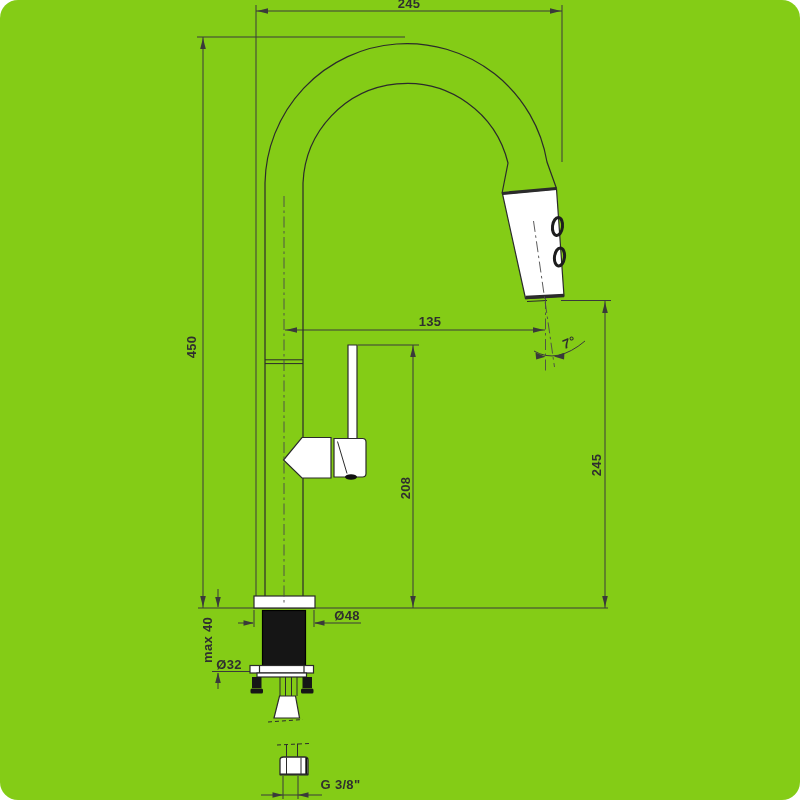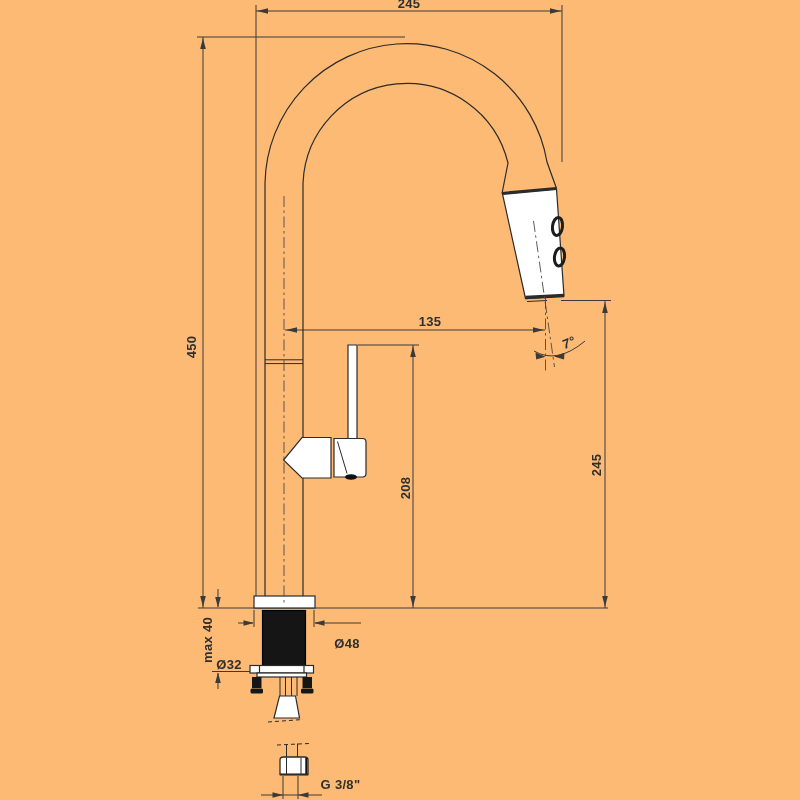--- a/index.html
+++ b/index.html
@@ -1,17 +1,17 @@
 <!DOCTYPE html>
 <html><head>
 <meta charset="utf-8">
 <style>
   html,body{margin:0;padding:0;background:#fff;}
-  .canvas{position:relative;width:800px;height:800px;background:#fdba74;overflow:hidden;
-          font-family:"Liberation Sans", sans-serif;}
+  .canvas{position:relative;width:800px;height:800px;background:#84cc16;overflow:hidden;
+          font-family:"Liberation Sans", sans-serif;border-radius:18px;}
   .canvas svg{position:absolute;left:0;top:0;}
   .dimlabel{position:absolute;font-size:13px;font-weight:bold;color:#2f2f2f;
             letter-spacing:0.3px;text-align:center;line-height:14px;height:14px;white-space:nowrap;}
   .rot{transform:rotate(-90deg);transform-origin:50% 50%;}
   .tilt{transform:rotate(-24deg);transform-origin:50% 50%;font-style:italic;}
 </style>
 </head>
 <body>
 
 <div class="canvas">
@@ -146,16 +146,16 @@
   <div class="dimlabel rot" style="left:376px;top:481px;width:60px;">208</div>
 
   <div class="dimlabel rot" style="left:567px;top:458px;width:60px;">245</div>
 
   <div class="dimlabel tilt" style="left:551px;top:336px;width:36px;">7°</div>
 
   <div class="dimlabel rot" style="left:173px;top:633px;width:70px;">max 40</div>
 
   <div class="dimlabel" style="left:204px;top:658px;width:50px;">Ø32</div>
 
-  <div class="dimlabel" style="left:322px;top:609px;width:50px;margin-top:28px;">Ø48</div>
+  <div class="dimlabel" style="left:322px;top:609px;width:50px;">Ø48</div>
 
   <div class="dimlabel" style="left:310px;top:778px;width:61px;">G 3/8"</div>
 </div>
 
 </body></html>

